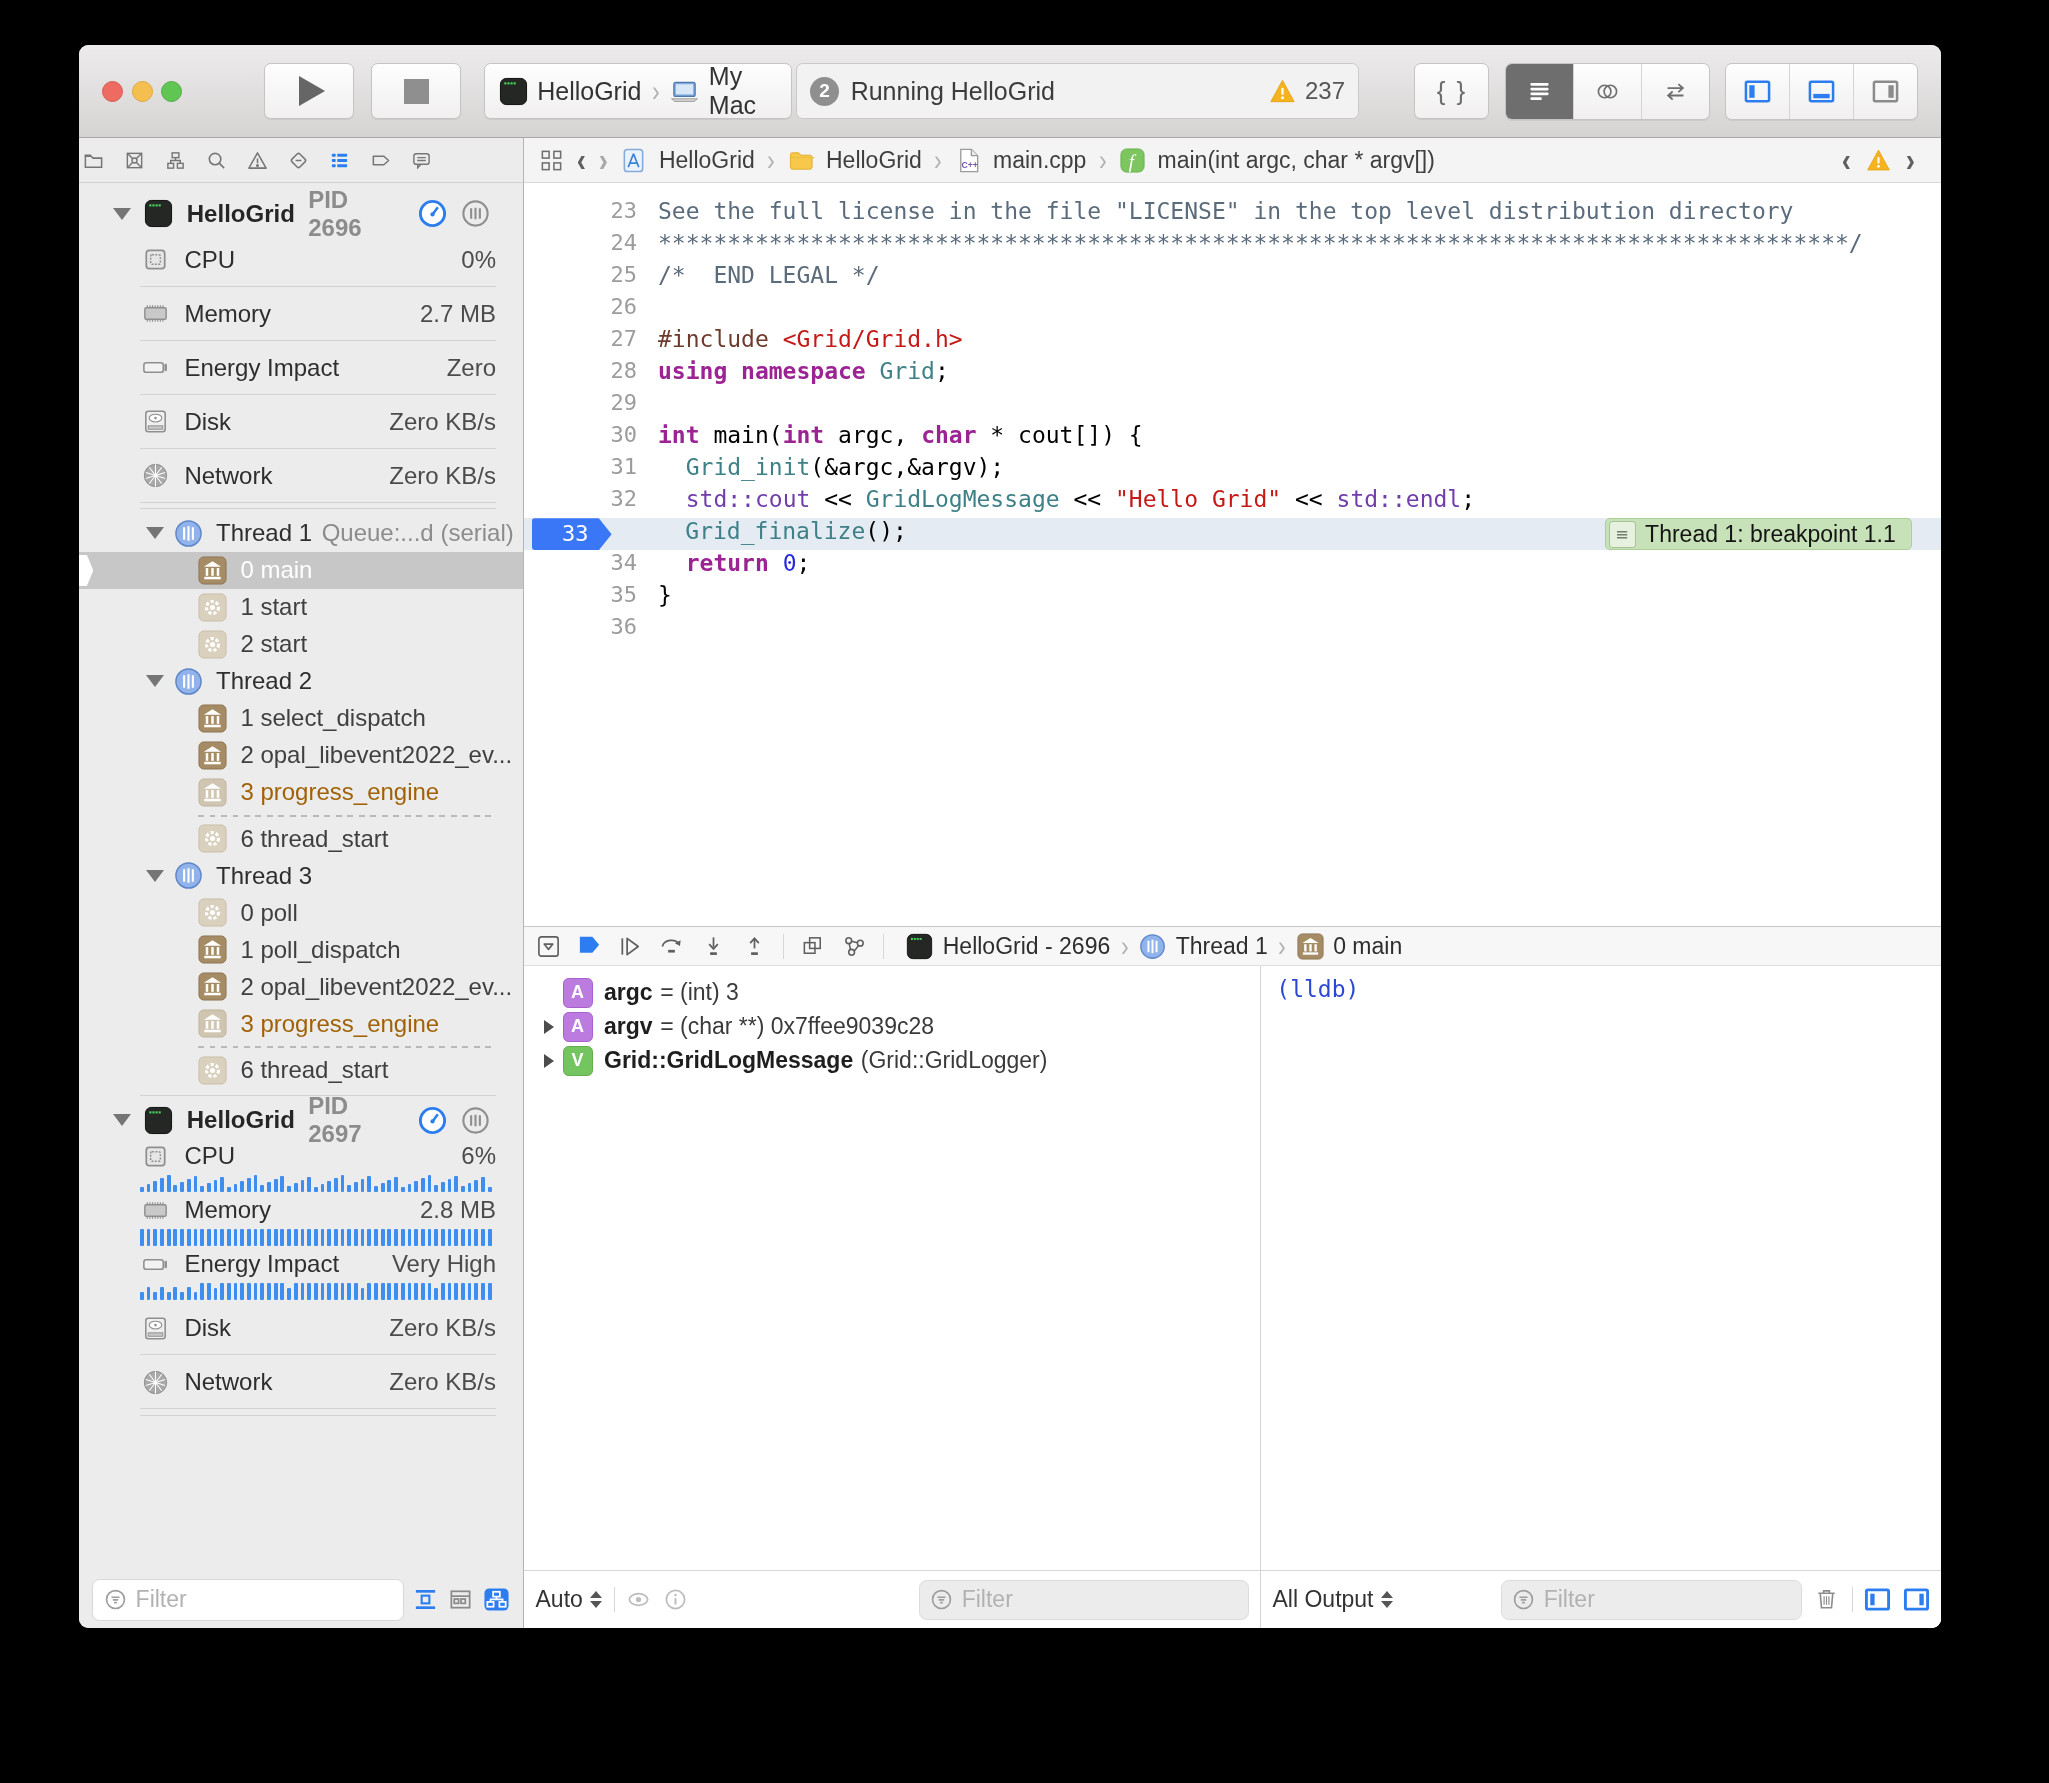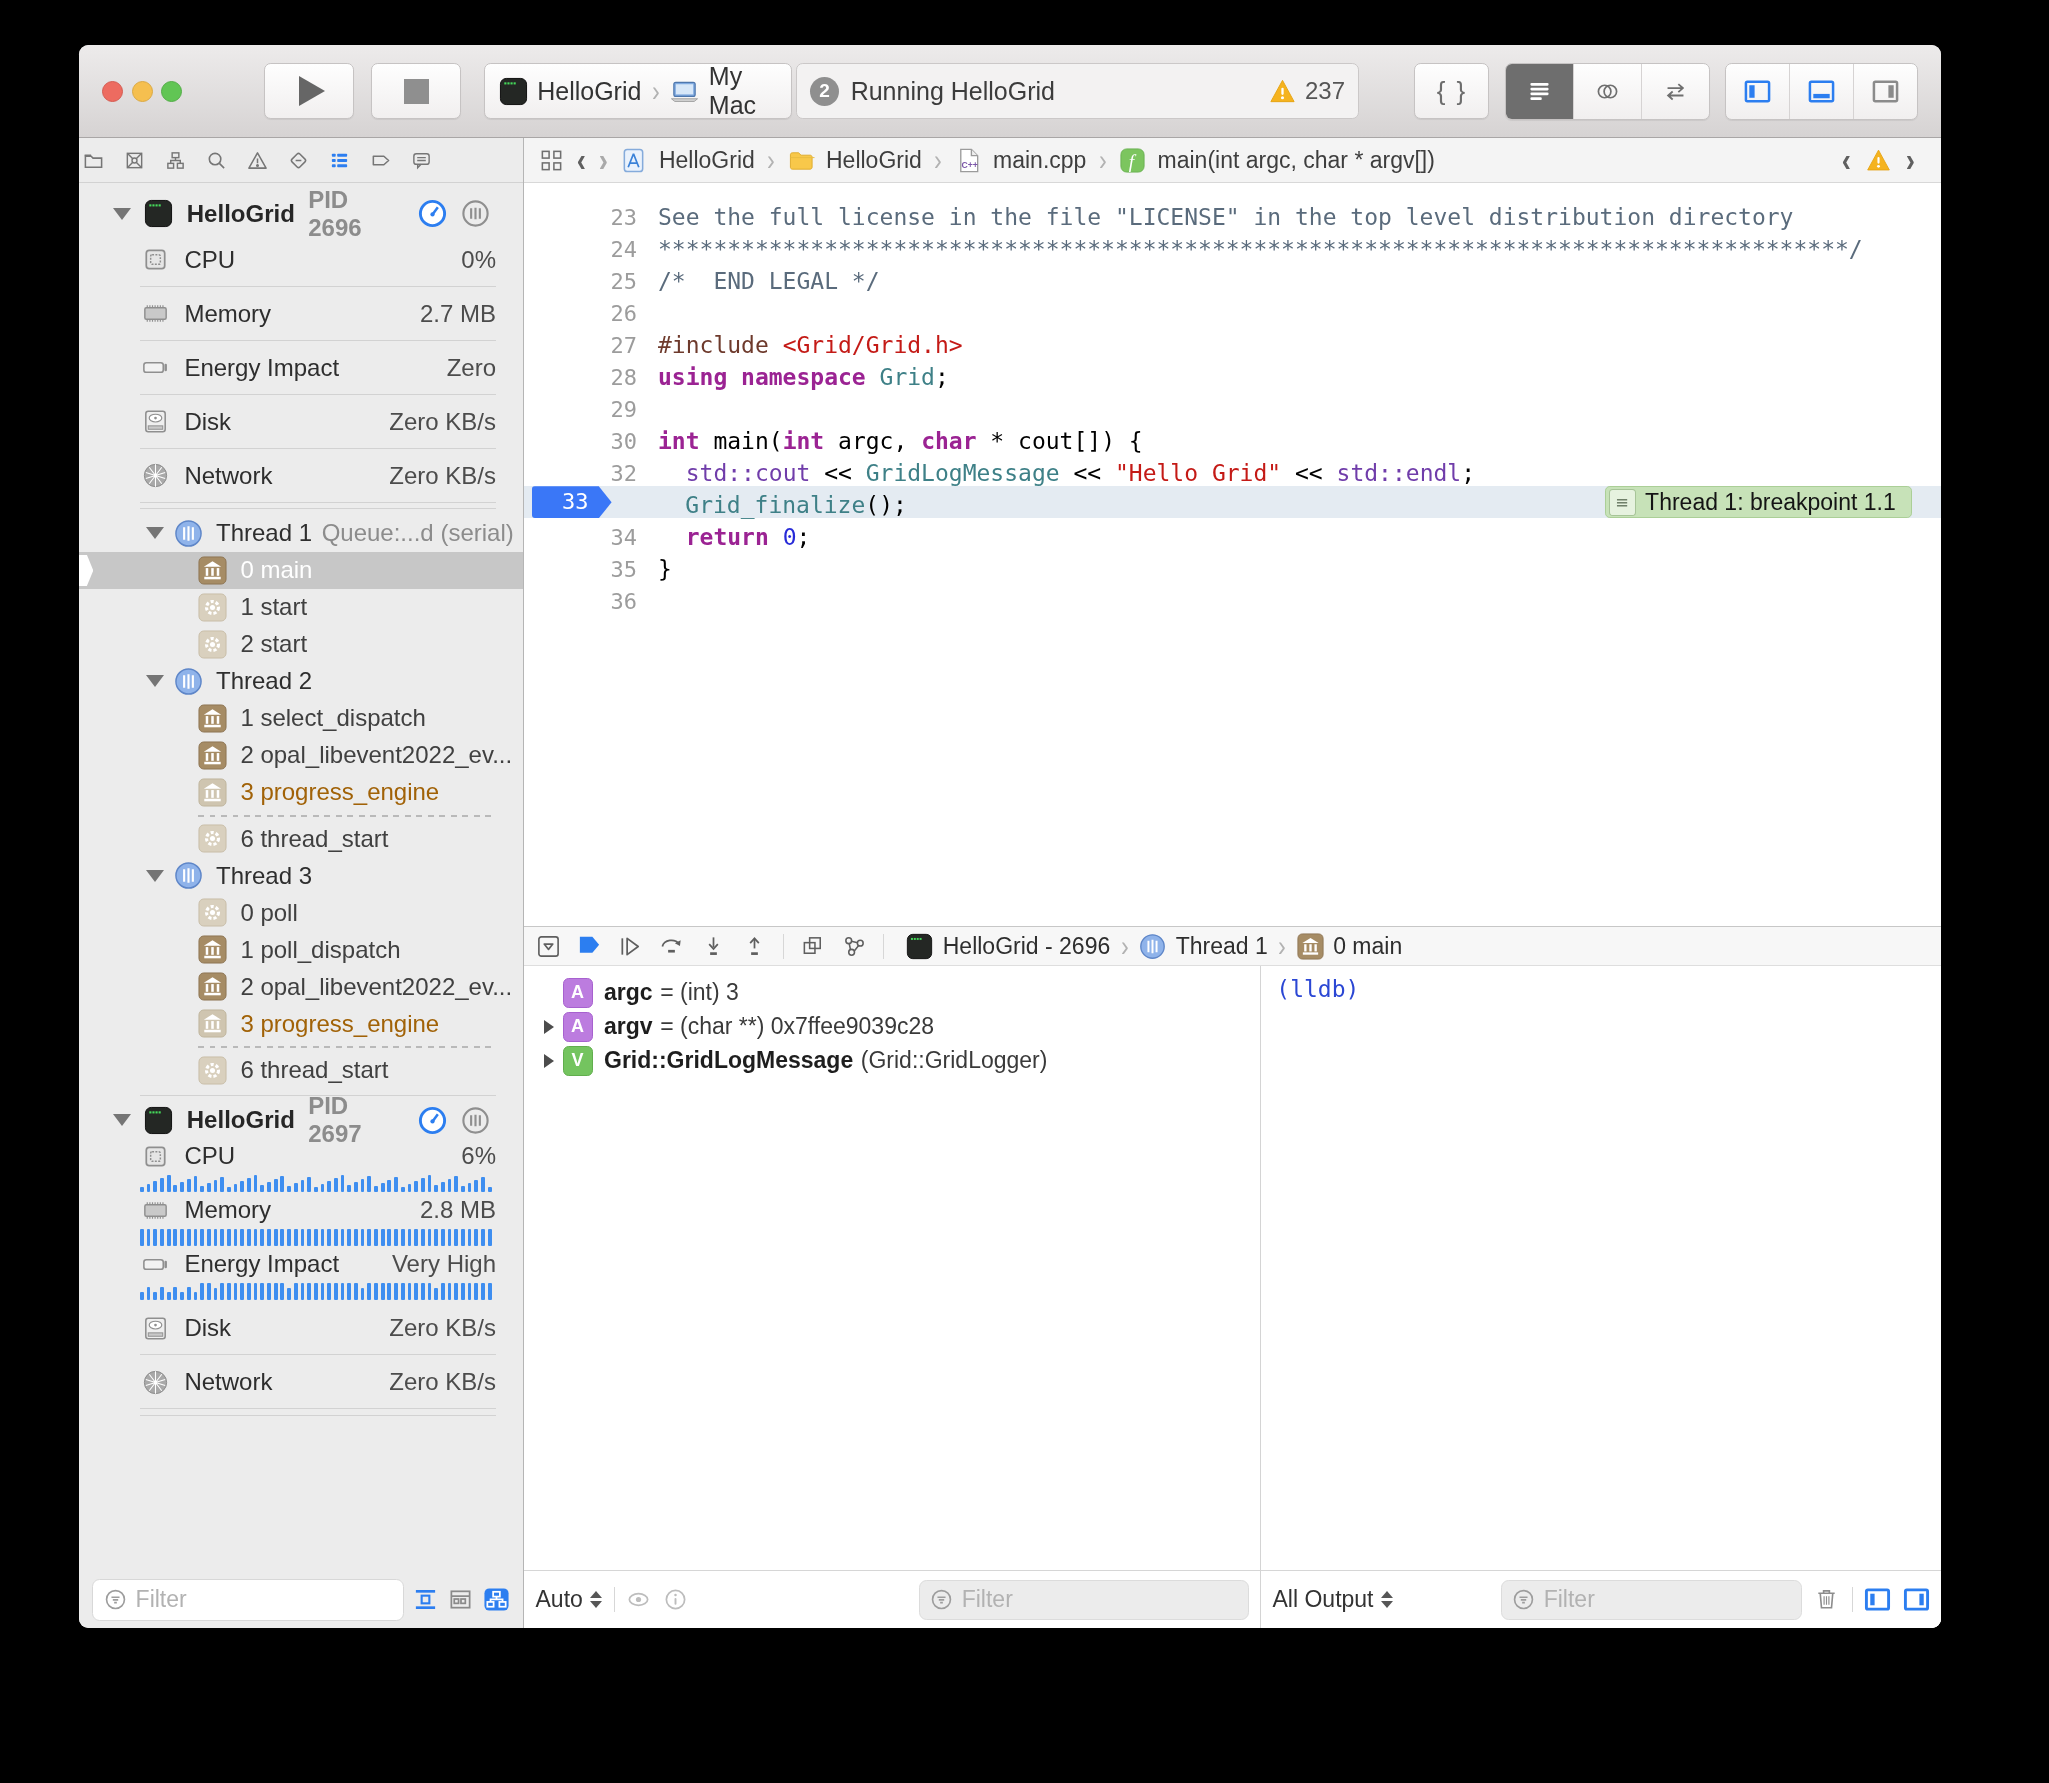--- a/index.html
+++ b/index.html
@@ -78,21 +78,21 @@
   .ffield.gray{background:#ececec;border:1px solid #dcdcdc;}
   
   .content{flex:1;display:flex;flex-direction:column;min-width:0;background:#fff;}
   .editor{height:788px;flex:none;display:flex;flex-direction:column;}
   .jumpbar{height:44px;flex:none;background:#f4f4f4;border-bottom:1px solid #d8d8d8;display:flex;align-items:center;
            padding:0 15.3px;gap:11.5px;font-size:23px;color:#3e3e3e;}
   .chev{color:#5f5f5f;font-size:32.5px;line-height:1;font-weight:bold;transform:scaleX(.85);}
   .chev.fwd{color:#a9a9a9;}
   .jright{margin-left:auto;display:flex;align-items:center;gap:13.4px;margin-right:9.6px;}
   .code{flex:1;background:#fff;padding-top:15.3px;font-family:"DejaVu Sans Mono",monospace;font-size:23px;overflow:hidden;}
-  .cline{height:32px;display:flex;align-items:flex-end;position:relative;white-space:pre;}
+  .cline{height:32px;display:flex;align-items:flex-start;position:relative;white-space:pre;}
   .gut{width:134px;flex:none;text-align:right;padding-right:21px;box-sizing:border-box;color:#9c9c9c;font-size:22px;}
   .cline.current{background:#E4EBF2;}
   .cline.current .gut{width:80px;margin-left:7.6px;margin-right:46px;padding-right:23px;background:#3A77F7;color:#fff;
         clip-path:polygon(0 0,84% 0,100% 50%,84% 100%,0 100%);border-radius:2.9px;height:32px;line-height:32px;}
   .tok-comment{color:#5A6B7C;} .tok-prep{color:#6E3A2C;} .tok-string{color:#C41A16;}
   .tok-kw{color:#9B2393;font-weight:bold;} .tok-type{color:#3E8087;} .tok-func{color:#3E8087;}
   .tok-std{color:#703DAA;} .tok-num{color:#272AD8;} .tok-plain{color:#000;}
   .bp-note{position:absolute;right:29px;top:0;height:32px;background:#C7E2B8;border:1px solid #ABCF97;border-radius:4.8px;
         box-sizing:border-box;display:flex;align-items:center;padding-right:15.3px;
         font-family:"Liberation Sans",sans-serif;font-size:23px;color:#141414;}
@@ -963,20 +963,21 @@
           </div>
           <div class="code" id="code">
               <div class="cline"><span class="gut">23</span><span class="ctext"><span class="tok-comment">See the full license in the file "LICENSE" in the top level distribution directory</span></span></div>
               <div class="cline"><span class="gut">24</span><span class="ctext"><span class="tok-comment">**************************************************************************************/</span></span></div>
               <div class="cline"><span class="gut">25</span><span class="ctext"><span class="tok-comment">/*  END LEGAL */</span></span></div>
               <div class="cline"><span class="gut">26</span><span class="ctext"></span></div>
               <div class="cline"><span class="gut">27</span><span class="ctext"><span class="tok-prep">#include </span><span class="tok-string">&lt;Grid/Grid.h&gt;</span></span></div>
               <div class="cline"><span class="gut">28</span><span class="ctext"><span class="tok-kw">using namespace</span><span class="tok-plain"> </span><span class="tok-type">Grid</span><span class="tok-plain">;</span></span></div>
               <div class="cline"><span class="gut">29</span><span class="ctext"></span></div>
               <div class="cline"><span class="gut">30</span><span class="ctext"><span class="tok-kw">int</span><span class="tok-plain"> main(</span><span class="tok-kw">int</span><span class="tok-plain"> argc, </span><span class="tok-kw">char</span><span class="tok-plain"> * cout[]) {</span></span></div>
+              <div class="cline"><span class="gut">31</span><span class="ctext"><span class="tok-plain">  </span><span class="tok-func">Grid_init</span><span class="tok-plain">(&amp;argc,&amp;argv);</span></span></div>
               <div class="cline"><span class="gut">32</span><span class="ctext"><span class="tok-plain">  </span><span class="tok-std">std::cout</span><span class="tok-plain"> &lt;&lt; </span><span class="tok-type">GridLogMessage</span><span class="tok-plain"> &lt;&lt; </span><span class="tok-string">"Hello Grid"</span><span class="tok-plain"> &lt;&lt; </span><span class="tok-std">std::endl</span><span class="tok-plain">;</span></span></div>
               <div class="cline current"><span class="gut">33</span><span class="ctext"><span class="tok-plain">  </span><span class="tok-func">Grid_finalize</span><span class="tok-plain">();</span></span><span class="bp-note"><span class="nicon">≡</span><span>Thread 1: breakpoint 1.1</span></span></div>
               <div class="cline"><span class="gut">34</span><span class="ctext"><span class="tok-plain">  </span><span class="tok-kw">return</span><span class="tok-plain"> </span><span class="tok-num">0</span><span class="tok-plain">;</span></span></div>
               <div class="cline"><span class="gut">35</span><span class="ctext"><span class="tok-plain">}</span></span></div>
               <div class="cline"><span class="gut">36</span><span class="ctext"></span></div>
             </div>
         </div>
 
         <div class="debug">
           <div class="debug-bar">

